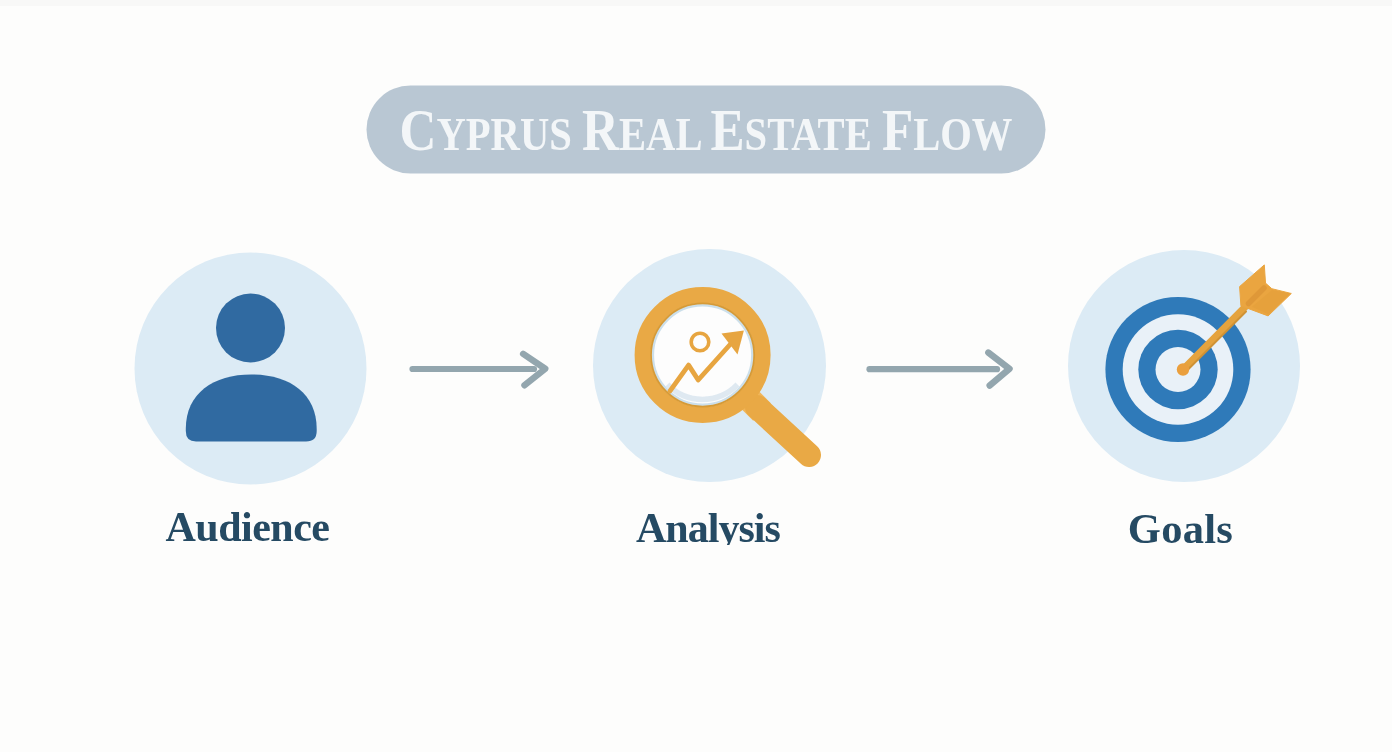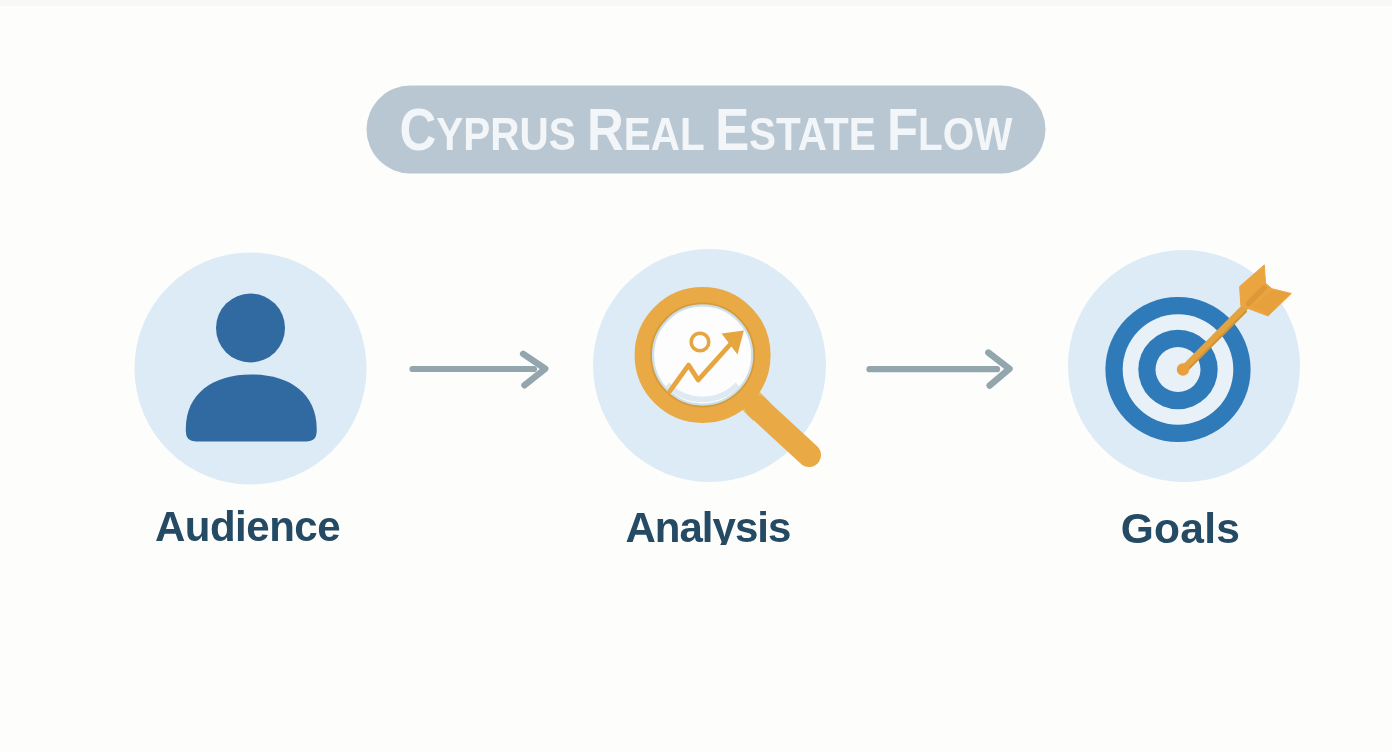--- a/index.html
+++ b/index.html
@@ -1,17 +1,17 @@
 <!DOCTYPE html>
 <html><head>
 <meta charset="utf-8">
 <style>
   html,body{margin:0;padding:0;background:#fdfdfc;}
   #stage{position:relative;width:1392px;height:545px;overflow:hidden;
-         font-family:Liberation Sans, sans-serif;}
+         font-family:Liberation Serif, serif;}
 </style>
 </head>
 <body>
 <div id="stage">
 <svg width="1392" height="752" viewBox="0 0 1392 752">
   <rect x="0" y="0" width="1392" height="752" fill="#fdfdfc"></rect>
   <rect x="0" y="0" width="1392" height="6" fill="#f4f4f1" opacity="0.5"></rect>
 
   <rect x="366.5" y="85.5" width="679" height="88" rx="44" fill="#b9c7d3"></rect>
   <text x="706" y="149.5" text-anchor="middle" fill="#f3f6f8" font-weight="bold" textLength="613" lengthAdjust="spacingAndGlyphs"><tspan font-size="58.5">C</tspan><tspan font-size="46.5">YPRUS</tspan><tspan font-size="46.5"> </tspan><tspan font-size="58.5">R</tspan><tspan font-size="46.5">EAL</tspan><tspan font-size="46.5"> </tspan><tspan font-size="58.5">E</tspan><tspan font-size="46.5">STATE</tspan><tspan font-size="46.5"> </tspan><tspan font-size="58.5">F</tspan><tspan font-size="46.5">LOW</tspan></text>

